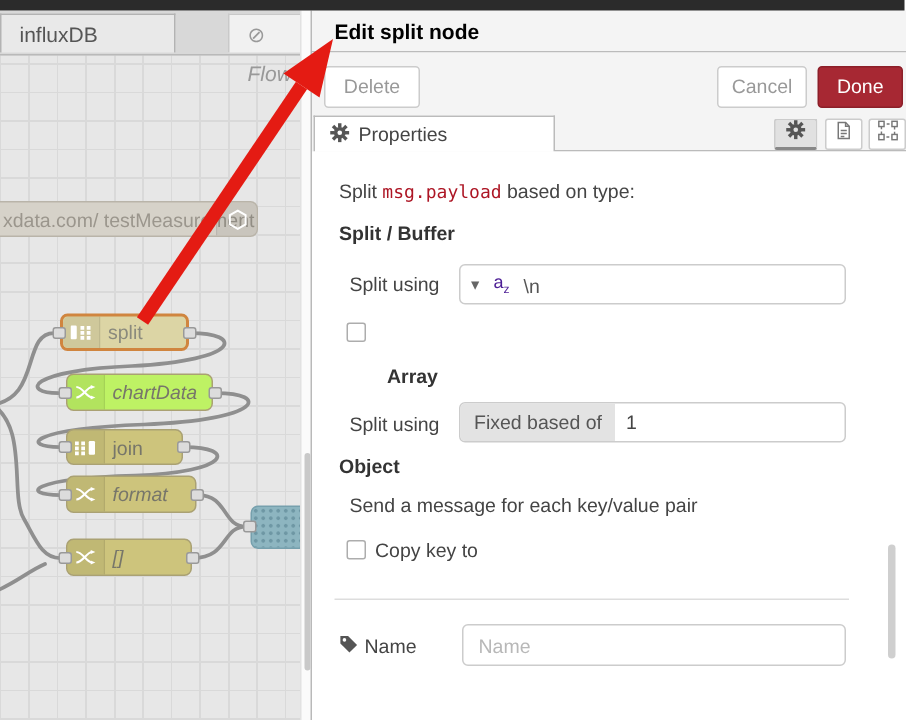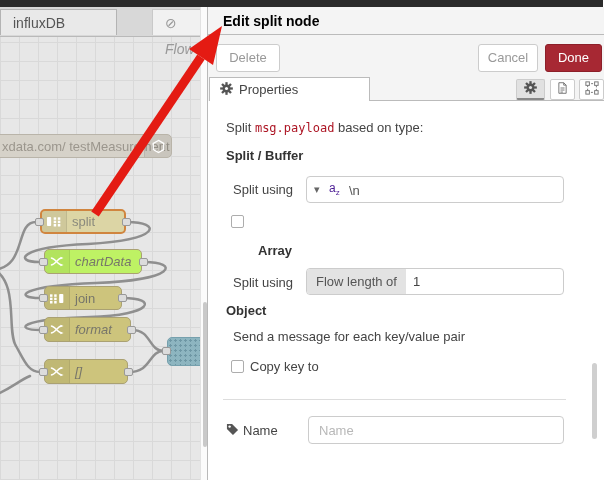--- a/index.html
+++ b/index.html
@@ -274,21 +274,21 @@
     <div class="tinput" style="left:98px;top:75px;width:258px;height:27px;">
       <span style="position:absolute;left:7px;top:6px;color:#666;font-size:11px;">▾</span>
       <span style="position:absolute;left:22px;top:4px;color:#4c1d95;font-size:12px;"><span>a</span><sub>z</sub></span>
       <span style="position:absolute;left:42px;top:6px;font-size:13px;color:#555;">\n</span>
     </div>
     <span class="cbox" style="left:23px;top:114px;"></span>
 
     <div class="sect-head" style="left:18px;top:142px;margin-left:32px;">Array</div>
     <div class="flabel" style="left:25px;top:174px;">Split using</div>
     <div class="tinput" style="left:98px;top:167px;width:258px;height:27px;display:flex;align-items:stretch;">
-      <span class="prefix">Flow length of</span>
+      <span class="prefix">Fixed based of</span>
       <span style="display:inline-flex;align-items:center;padding-left:7px;color:#444;">1</span>
     </div>
 
     <div class="sect-head" style="left:18px;top:202px;">Object</div>
     <div class="flabel" style="left:25px;top:228px;">Send a message for each key/value pair</div>
     <span class="cbox" style="left:23px;top:259px;"></span>
     <div class="flabel" style="left:42px;top:258px;">Copy key to</div>
 
     <div class="divider" style="left:15px;top:298px;width:343px;"></div>
 

